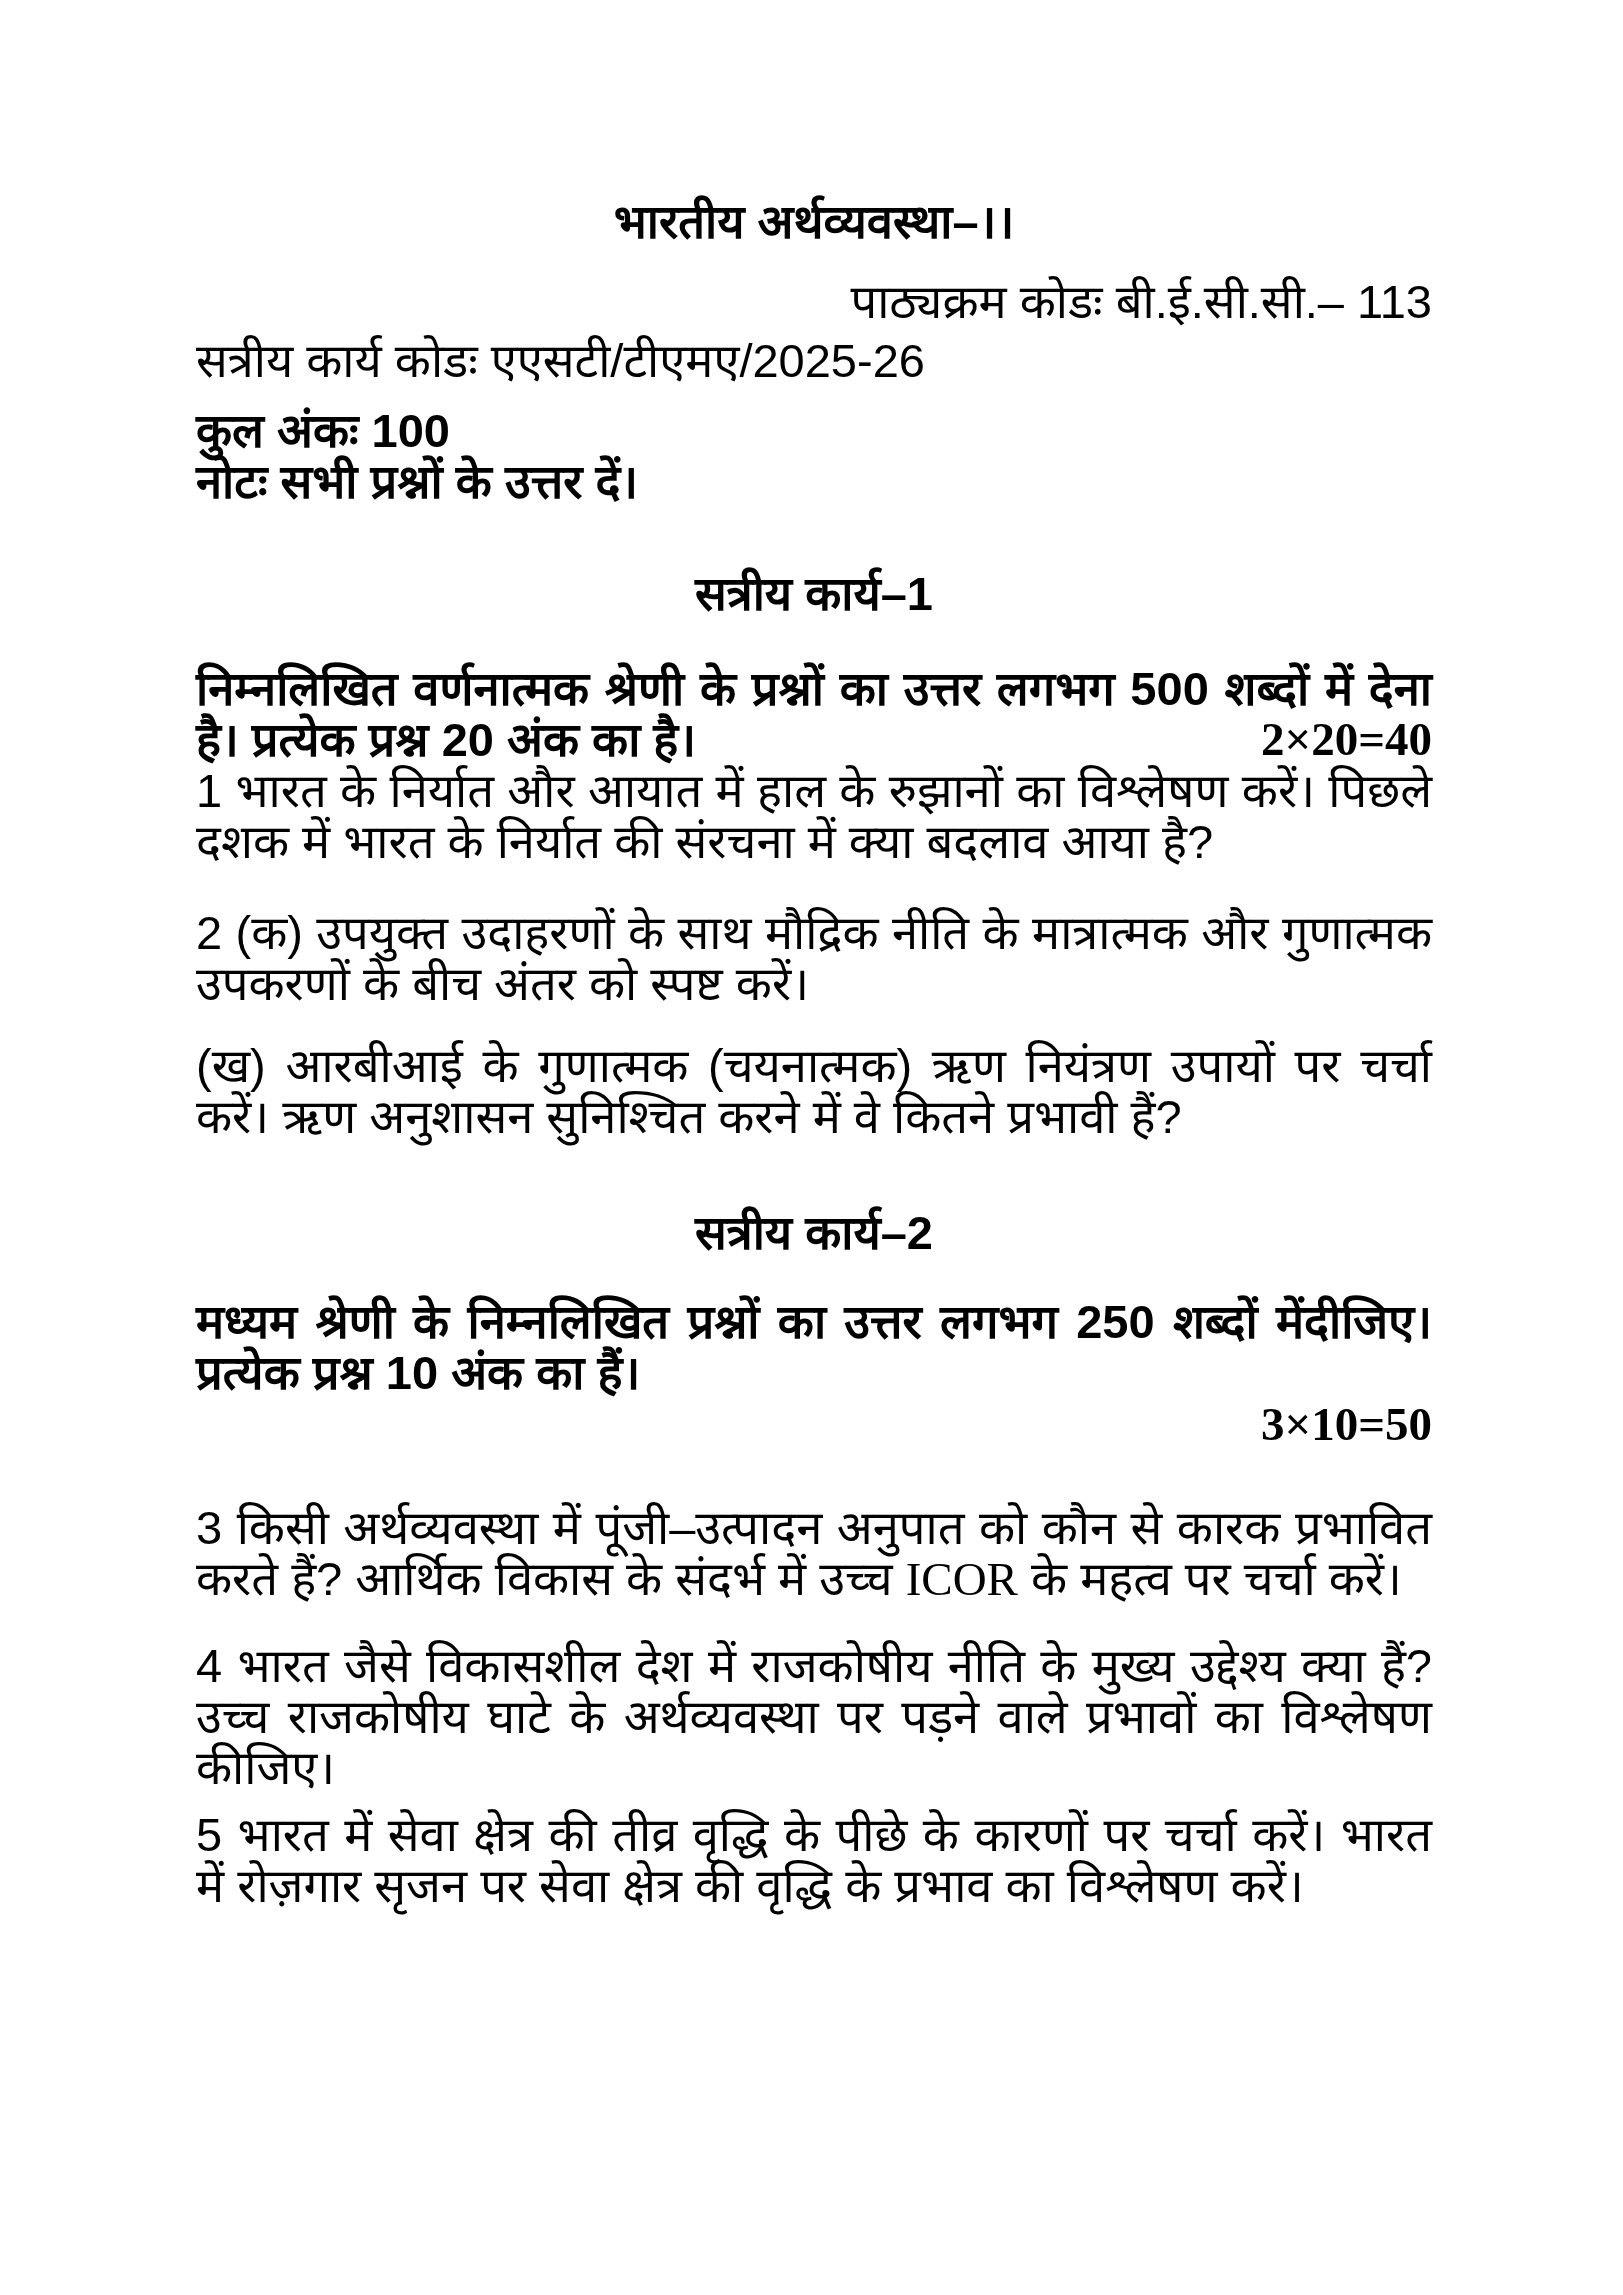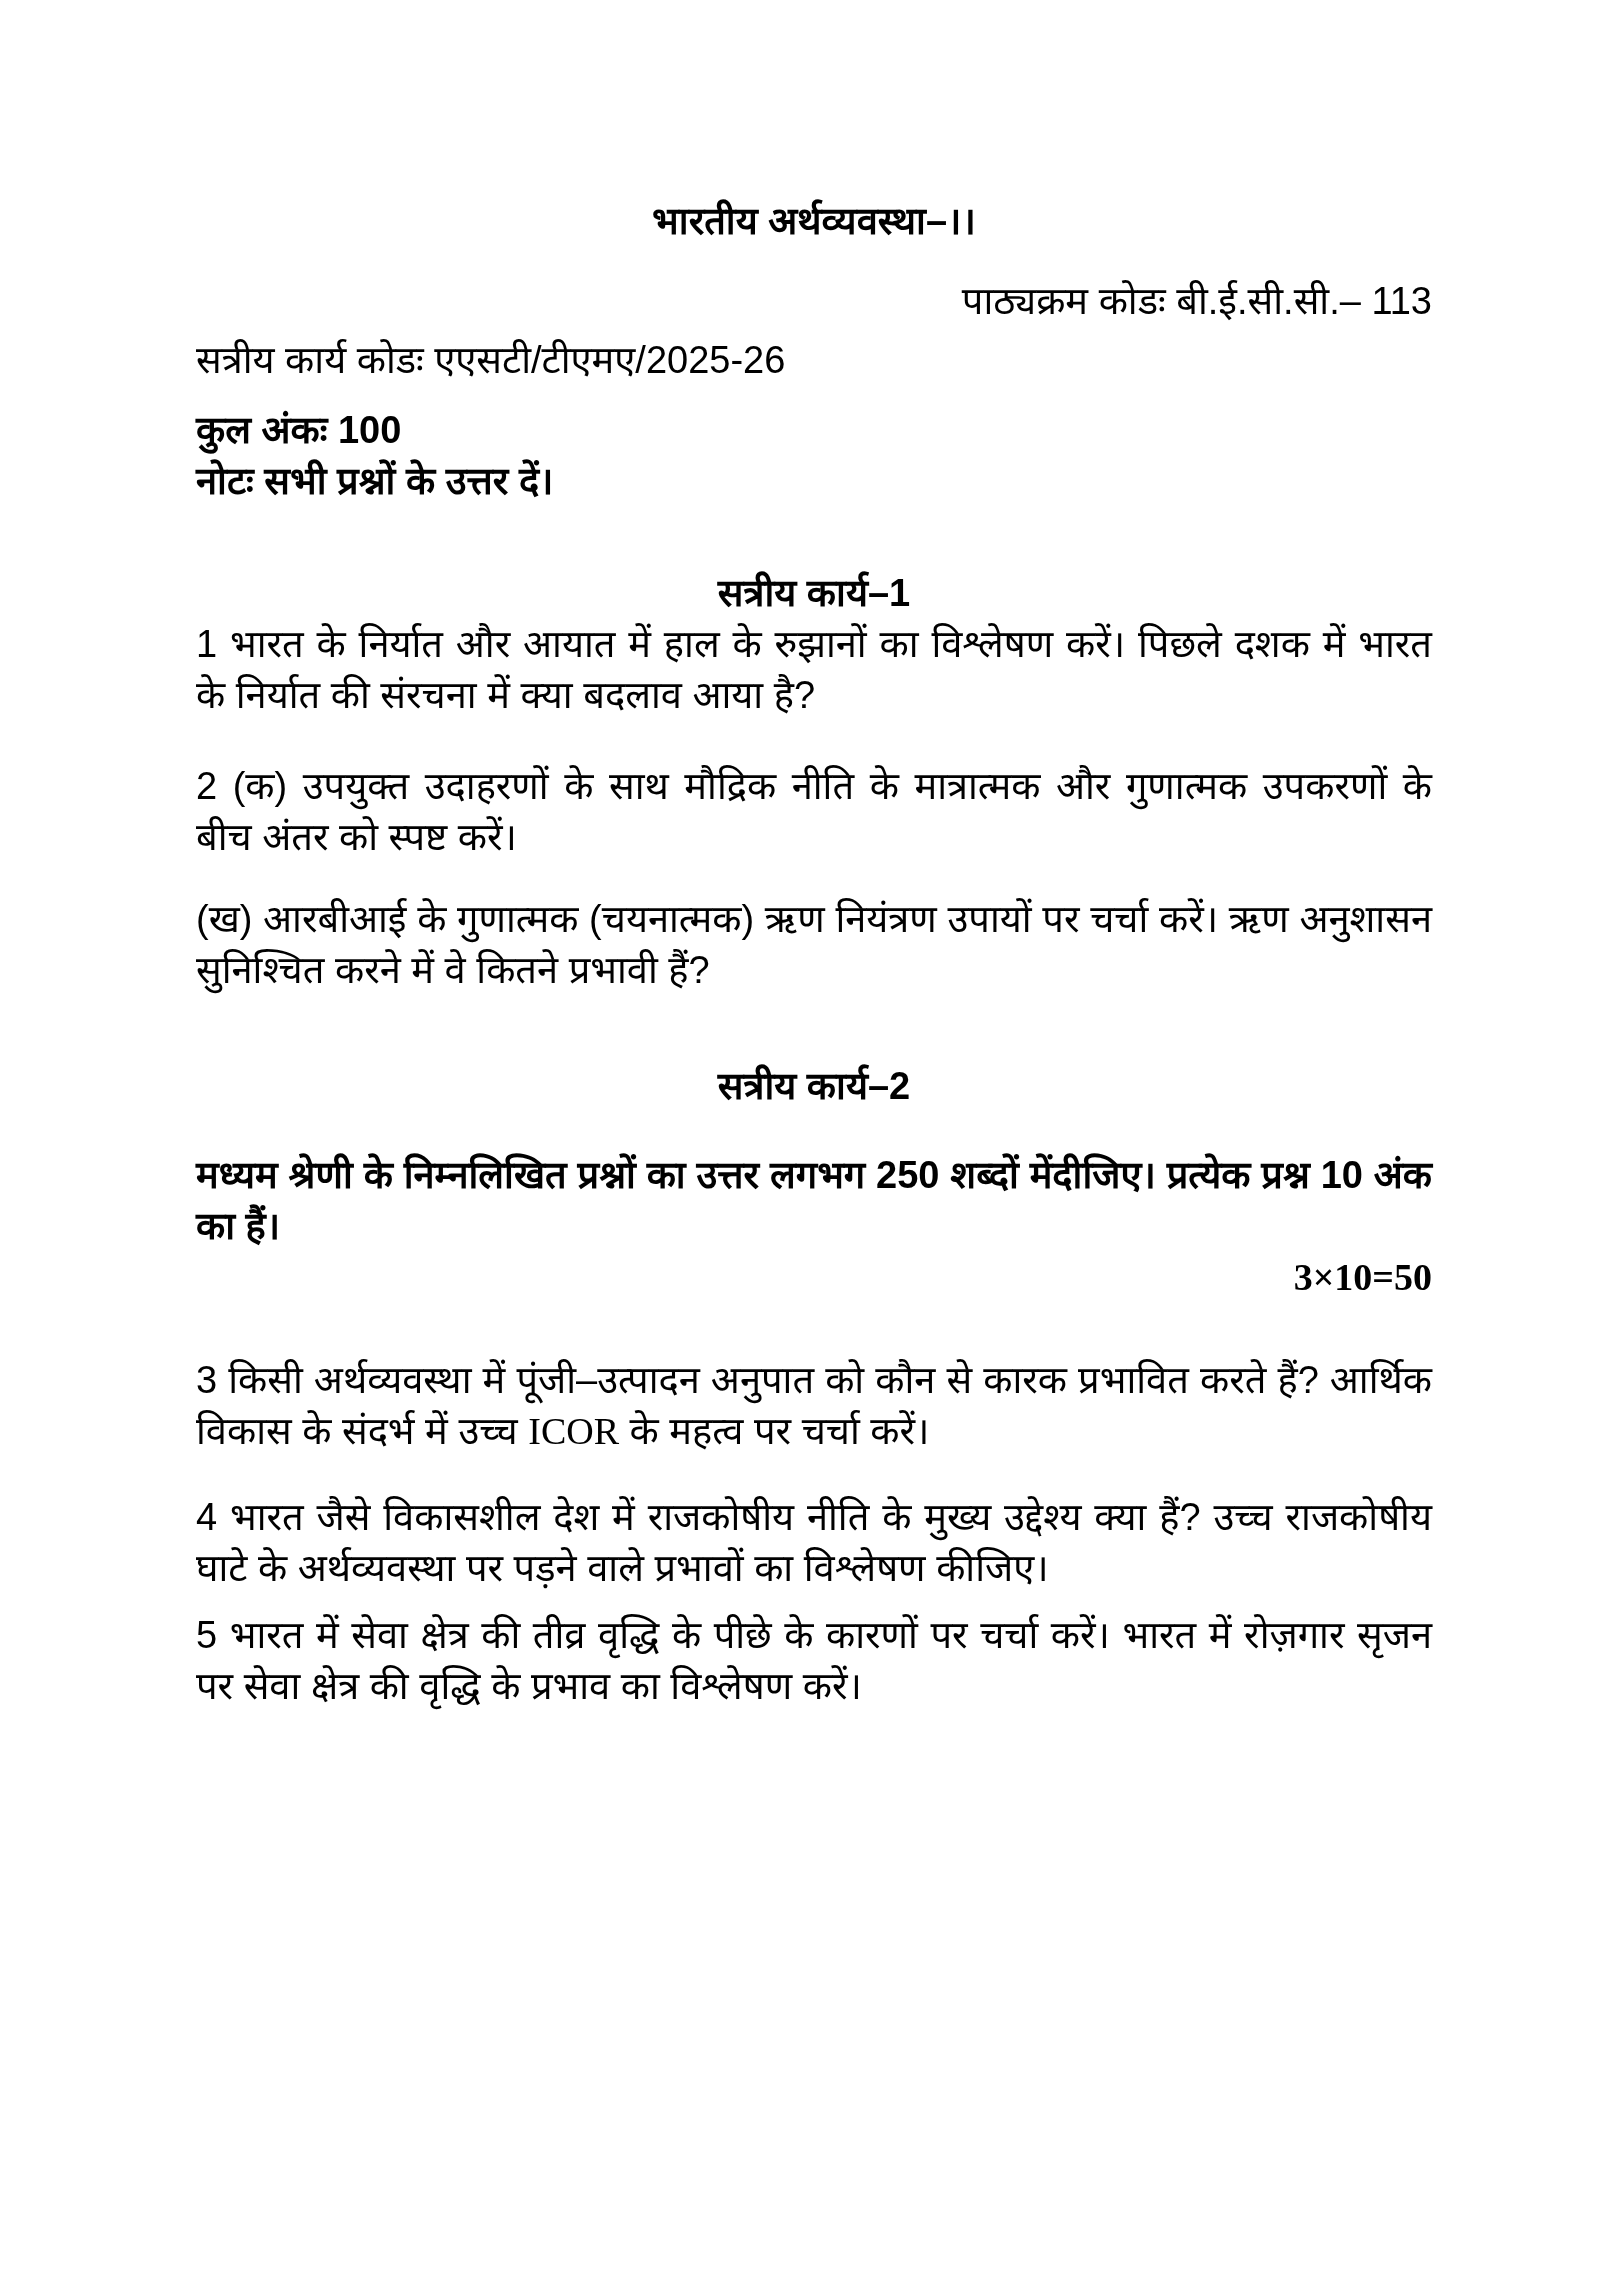--- a/index.html
+++ b/index.html
@@ -9,21 +9,21 @@
     background: #ffffff;
     color: #000000;
     font-family: "Liberation Sans", "DejaVu Sans", sans-serif;
     position: relative;
   }
   .page {
     box-sizing: border-box;
     width: 1623px;
     height: 2295px;
     padding: 196px 191px 131px 196px;
-    font-size: 38px;
+    font-size: 47px;
     line-height: 51px;
   }
   p { margin: 0; padding: 0; }
 
   .doc-title      { margin-top: 0;     font-weight: bold; text-align: center; }
   .doc-subtitle   { margin-top: 16.4px;  font-weight: bold; text-align: center; }
   .course-code    { margin-top: 29.4px;  text-align: right; }
   .assignment-code{ margin-top: 7.9px;  text-align: left; }
   .total-marks    { margin-top: 19px;  text-align: left; font-weight: bold; }
   .note-line      { margin-top: 0;     font-weight: bold; }
@@ -62,20 +62,24 @@
   <p class="course-code">पाठ्यक्रम कोडः बी.ई.सी.सी.– 113</p>
 
   <p class="assignment-code">सत्रीय कार्य कोडः एएसटी/टीएमए/2025-26</p>
 
   <p class="total-marks">कुल अंकः 100</p>
 
   <p class="note-line">नोटः सभी प्रश्नों के उत्तर दें।</p>
 
   <p class="section-heading sec1-head">सत्रीय कार्य–1</p>
 
+  <p class="instr instr1">
+    <span>निम्नलिखित वर्णनात्मक श्रेणी के प्रश्नों का उत्तर लगभग 500 शब्दों में देना है। प्रत्येक प्रश्न 20 अंक का है।</span>
+    <span class="marks-formula marks-inline">2×20=40</span>
+  </p>
 
   <p class="question q1">1 भारत के निर्यात और आयात में हाल के रुझानों का विश्लेषण करें। पिछले दशक में भारत के निर्यात की संरचना में क्या बदलाव आया है?</p>
 
   <p class="question q2a">2 (क) उपयुक्त उदाहरणों के साथ मौद्रिक नीति के मात्रात्मक और गुणात्मक उपकरणों के बीच अंतर को स्पष्ट करें।</p>
 
   <p class="question q2b">(ख) आरबीआई के गुणात्मक (चयनात्मक) ऋण नियंत्रण उपायों पर चर्चा करें। ऋण अनुशासन सुनिश्चित करने में वे कितने प्रभावी हैं?</p>
 
   <p class="section-heading sec2-head">सत्रीय कार्य–2</p>
 
   <p class="instr instr2">मध्यम श्रेणी के निम्नलिखित प्रश्नों का उत्तर लगभग 250 शब्दों मेंदीजिए। प्रत्येक प्रश्न 10 अंक का हैं।</p>

